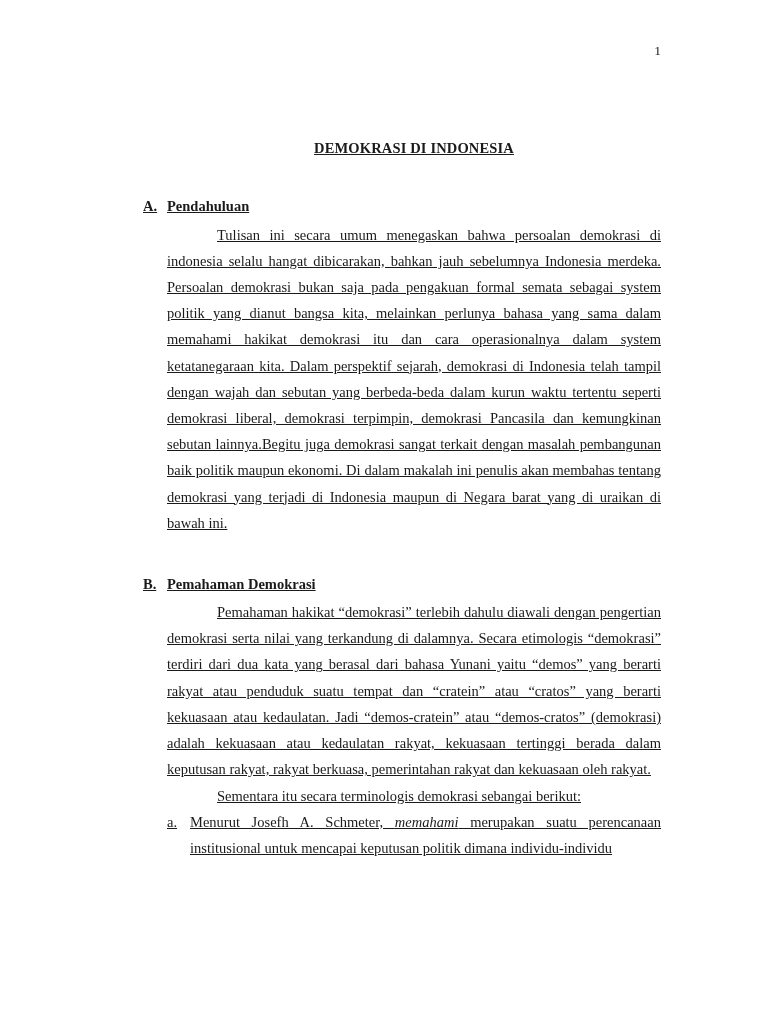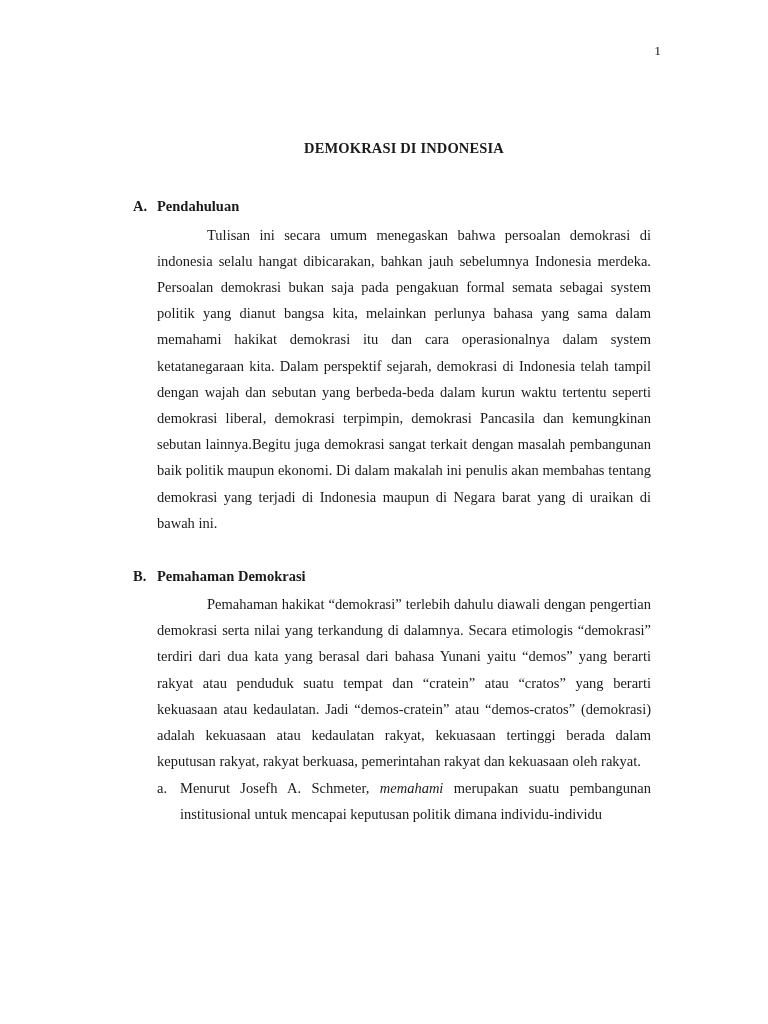--- a/index.html
+++ b/index.html
@@ -27,22 +27,23 @@
     text-align: right;
     font-size: 13.5px;
     line-height: 1;
     color: #1a1a1a;
   }
 
   
   .content {
     position: absolute;
     top: 140px;
-    left: 133px;
+    left: 143px;
     width: 518px;
+    text-decoration: underline;
   }
 
   .doc-title {
     text-align: center;
     font-size: 14.5px;
     font-weight: bold;
     letter-spacing: 0.15px;
     margin: 0 0 40px 0;
     padding-left: 24px;
     line-height: 1.2;
@@ -75,21 +76,21 @@
     margin: 0;
     font-size: 14.5px;
     line-height: 26.2px;
     text-align: justify;
     text-justify: inter-word;
     text-indent: 50px;
     hyphens: none;
   }
 
   p.para.last-of-section {
-    margin-bottom: 0;
+    margin-bottom: 8px;
   }
 
   
   .list-item {
     display: flex;
     align-items: flex-start;
     font-size: 14.5px;
     line-height: 26.2px;
   }
   .list-item .item-marker {
@@ -129,23 +130,24 @@
     <div class="gap-before-section-b"></div>
 
     <div class="section-heading">
       <span class="marker">B.</span>
       <span class="heading-text">Pemahaman Demokrasi</span>
     </div>
 
     <div class="body-block">
       <p class="para">Pemahaman hakikat “demokrasi” terlebih dahulu diawali dengan pengertian demokrasi serta nilai yang terkandung di dalamnya. Secara etimologis “demokrasi” terdiri dari dua kata yang berasal dari bahasa Yunani yaitu “demos” yang berarti rakyat atau penduduk suatu tempat dan “cratein” atau “cratos” yang berarti kekuasaan atau kedaulatan. Jadi “demos-cratein” atau “demos-cratos” (demokrasi) adalah kekuasaan atau kedaulatan rakyat, kekuasaan tertinggi berada dalam keputusan rakyat, rakyat berkuasa, pemerintahan rakyat dan kekuasaan oleh rakyat.</p>
 
+      <p class="para">Sementara itu secara terminologis demokrasi sebangai berikut:</p>
 
       <div class="list-item">
         <span class="item-marker">a.</span>
         <span class="item-text">
-          <span>Menurut Josefh A. Schmeter, </span><em class="italic-term">memahami</em><span> merupakan suatu pembangunan institusional untuk mencapai keputusan politik dimana individu-individu</span>
+          <span>Menurut Josefh A. Schmeter, </span><em class="italic-term">memahami</em><span> merupakan suatu perencanaan institusional untuk mencapai keputusan politik dimana individu-individu</span>
         </span>
       </div>
     </div>
 
   </div>
 </div>
 
 </body></html>

